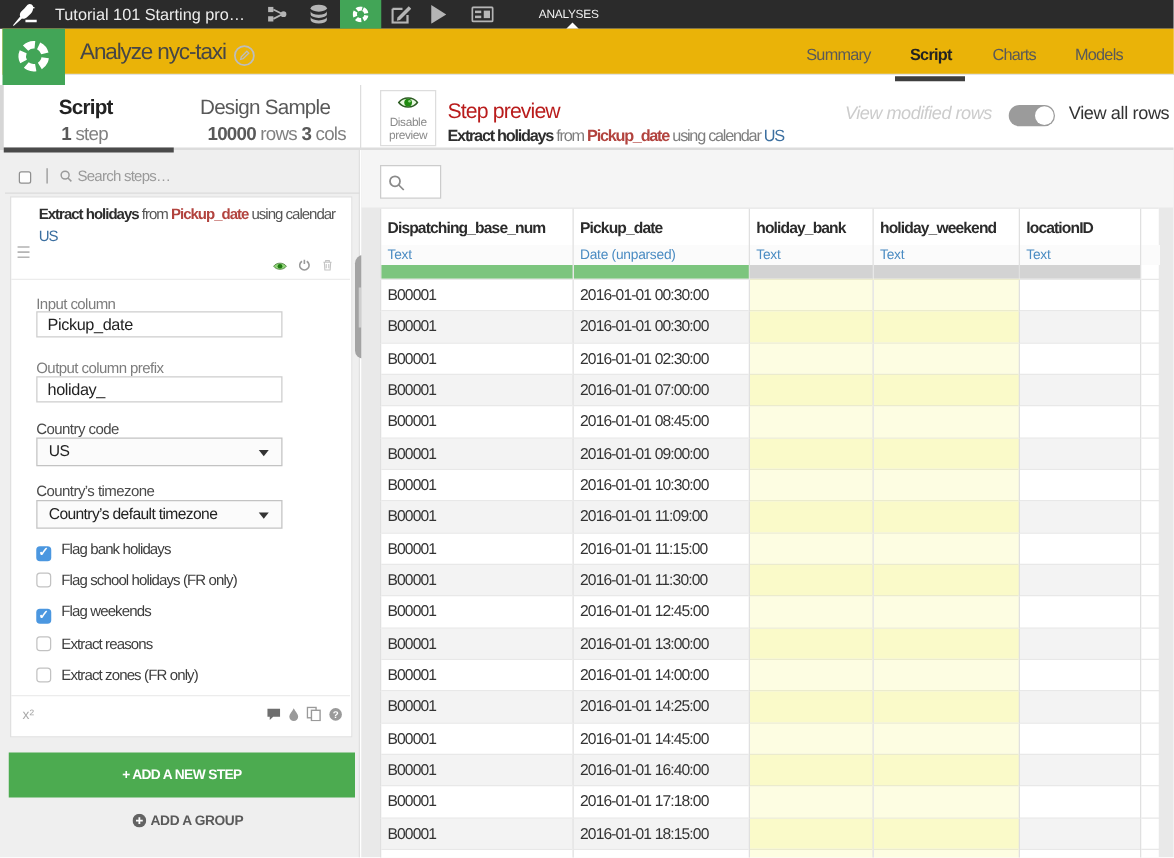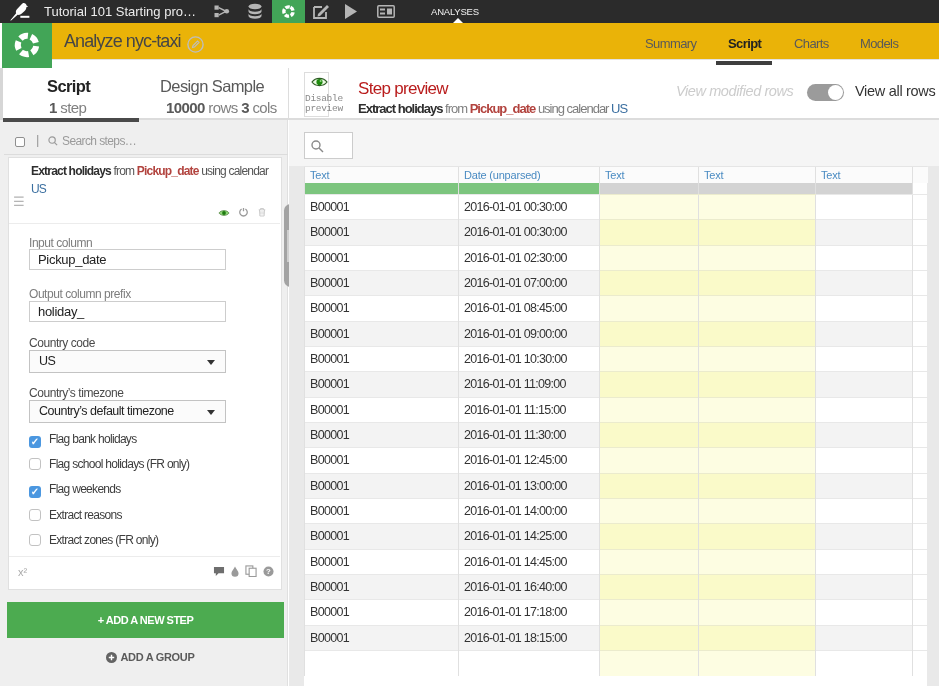--- a/index.html
+++ b/index.html
@@ -22,21 +22,21 @@
 .tab { position:absolute; top:13px; font-size:13px; letter-spacing:-0.6px; color:#595959; }
 #tab-script { font-weight:bold; color:#222; }
 #tab-underline { position:absolute; left:714px; top:38px; width:56px; height:3.5px; background:#3e3e3e; }
 
 
 #row3 { position:absolute; left:0; top:68px; width:939px; height:52px; background:#fff; border-bottom:2px solid #dcdcdc; }
 #row3 .vline { position:absolute; left:288px; top:0; width:1px; height:52px; background:#ddd; }
 #scripttab-b { position:absolute; left:3px; top:50px; width:136px; height:4px; background:#4a4a4a; z-index:3; }
 .ptab-t { position:absolute; top:9px; font-size:16.5px; letter-spacing:-0.6px; }
 .ptab-s { position:absolute; top:31px; font-size:15px; letter-spacing:-0.6px; color:#808080; }
-#disbox { position:absolute; left:304px; top:4px; width:25px; height:45px; border:1px solid #ddd; background:#fff; text-align:right;font-family:Liberation Mono, monospace; }
+#disbox { position:absolute; left:304px; top:4px; width:45px; height:45px; border:1px solid #ddd; background:#fff; text-align:center; }
 #disbox .txt { font-size:9.5px; color:#8a8a8a; line-height:10px; margin-top:1px; letter-spacing:-0.3px; }
 #steppv { position:absolute; left:358px; top:11px; font-size:17px; letter-spacing:-0.7px; color:#b91c1c; }
 #steppv2 { position:absolute; left:358px; top:33px; font-size:13px; letter-spacing:-1px; color:#7e7e7e; white-space:nowrap; }
 #vmr { position:absolute; left:676px; top:15px; font-size:14.5px; letter-spacing:-0.4px; color:#ccc; white-space:nowrap;font-style:italic; }
 #toggle { position:absolute; left:807px; top:16px; width:37px; height:17px; background:#9b9b9b; border-radius:9px; }
 #toggle .knob { position:absolute; right:1px; top:1px; width:15px; height:15px; background:#fff; border-radius:50%; }
 #var { position:absolute; left:855px; top:15px; font-size:14.5px; letter-spacing:-0.3px; color:#333; white-space:nowrap; }
 
 
 #main { position:absolute; left:0; top:120px; width:939px; height:566px; }
@@ -256,20 +256,28 @@
         <table>
           <colgroup>
             <col style="width:154px">
               <col style="width:141px">
               <col style="width:99px">
               <col style="width:117px">
               <col style="width:97px">
               <col style="width:15px">
           </colgroup>
           <tbody>
+              <tr>
+            <th>Dispatching_base_num</th>
+                <th>Pickup_date</th>
+                <th>holiday_bank</th>
+                <th>holiday_weekend</th>
+                <th>locationID</th>
+                <th></th>
+          </tr>
           <tr class="meta">
             <td>Text</td>
                 <td>Date (unparsed)</td>
                 <td>Text</td>
                 <td>Text</td>
                 <td>Text</td>
                 <td></td>
           </tr>
           <tr class="prog">
             <td style="background:#7cc57e"></td>

